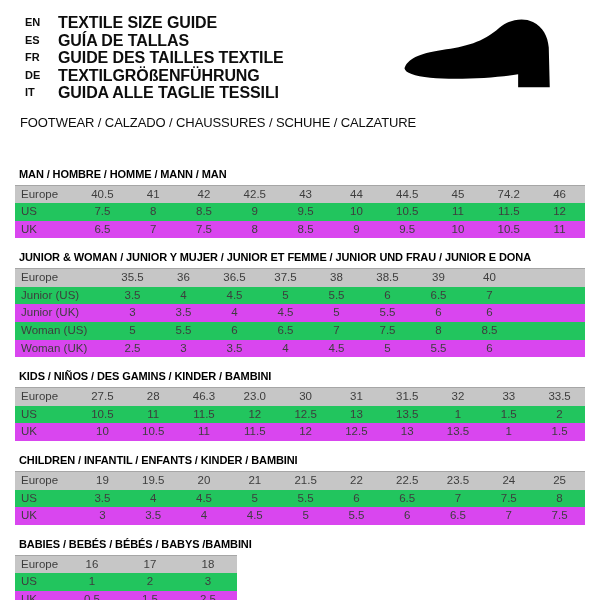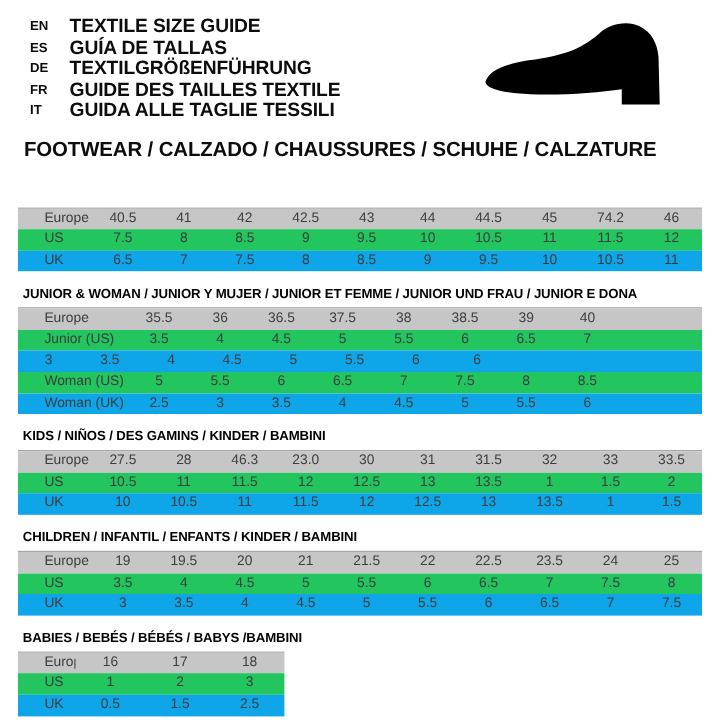--- a/index.html
+++ b/index.html
@@ -14,32 +14,32 @@
   .langs{margin-left:10px;}
   .lang-row{display:flex;height:17.5px;line-height:17.5px;}
   .lang-code{width:33px;font-size:11px;font-weight:700;color:#0d0d0d;}
   .lang-title{font-size:16px;font-weight:700;color:#0d0d0d;letter-spacing:-0.1px;}
 
   
   .shoe-wrap{position:absolute;left:398px;top:14px;width:178px;height:84px;}
   .shoe-wrap svg{display:block;width:100%;height:100%;}
 
   
-  .category{margin:13px 0 0 5px;font-size:17px;font-weight:700;color:#0d0d0d;letter-spacing:-0.1px;}
+  .category{margin:13px 0 0 5px;font-size:13px;font-weight:400;color:#0d0d0d;letter-spacing:-0.1px;}
 
   
   #sections{margin-top:38px;}
   .size-section{margin-bottom:13px;}
   .section-title{font-size:11px;font-weight:700;color:#000;margin:0 0 5px 4px;letter-spacing:-0.1px;}
   .size-table{border-top:1px solid #a6a6a6;}
   .trow{display:flex;height:17.6px;line-height:17.6px;background:#22c55e;font-size:11.5px;color:#3d3d3d;}
   .trow.thead{background:#c6c6c6;}
-  .trow.alt{background:#0ea5e9;}
+  .trow.alt{background:#d946ef;}
   .cell{text-align:center;overflow:hidden;white-space:nowrap;}
-  .cell.label{text-align:left;padding-left:22px;box-sizing:border-box;}
+  .cell.label{text-align:left;padding-left:6px;box-sizing:border-box;}
 
   
   .sec-man .size-table,
   .sec-kids .size-table,
   .sec-children .size-table,
   .sec-junior-woman .size-table{width:570px;}
   .sec-babies .size-table{width:222px;}
 
   .sec-man .cell.label,
   .sec-kids .cell.label,
@@ -61,26 +61,26 @@
   <div class="langs">
     <div class="lang-row">
       <span class="lang-code">EN</span>
       <span class="lang-title">TEXTILE SIZE GUIDE</span>
     </div>
     <div class="lang-row">
       <span class="lang-code">ES</span>
       <span class="lang-title">GUÍA DE TALLAS</span>
     </div>
     <div class="lang-row">
+      <span class="lang-code">FR</span>
+      <span class="lang-title">GUIDE DES TAILLES TEXTILE</span>
+    </div>
+    <div class="lang-row">
       <span class="lang-code">DE</span>
       <span class="lang-title">TEXTILGRÖßENFÜHRUNG</span>
-    </div>
-    <div class="lang-row">
-      <span class="lang-code">FR</span>
-      <span class="lang-title">GUIDE DES TAILLES TEXTILE</span>
     </div>
     <div class="lang-row">
       <span class="lang-code">IT</span>
       <span class="lang-title">GUIDA ALLE TAGLIE TESSILI</span>
     </div>
   </div>
 
   <div class="shoe-wrap">
     <svg viewBox="0 0 175 85" xmlns="http://www.w3.org/2000/svg" aria-hidden="true">
       <path fill="#000000" d="M 4,55
@@ -93,20 +93,21 @@
         L 119,61
         C 96,64.5 58,67 30,64.5
         C 14,63 4.5,59.5 4,55 Z"></path>
     </svg>
   </div>
 
   <div class="category">FOOTWEAR / CALZADO / CHAUSSURES / SCHUHE / CALZATURE</div>
 
   <main id="sections">
       <section class="size-section sec-man">
+        <div class="section-title">MAN / HOMBRE / HOMME / MANN / MAN</div>
         <div class="size-table">
           <div class="trow thead">
             <div class="cell label">Europe</div>
             <div class="cell val">40.5</div>
             <div class="cell val">41</div>
             <div class="cell val">42</div>
             <div class="cell val">42.5</div>
             <div class="cell val">43</div>
             <div class="cell val">44</div>
             <div class="cell val">44.5</div>
@@ -161,20 +162,21 @@
             <div class="cell val">3.5</div>
             <div class="cell val">4</div>
             <div class="cell val">4.5</div>
             <div class="cell val">5</div>
             <div class="cell val">5.5</div>
             <div class="cell val">6</div>
             <div class="cell val">6.5</div>
             <div class="cell val">7</div>
           </div>
           <div class="trow alt">
+            <div class="cell label">Junior (UK)</div>
             <div class="cell val">3</div>
             <div class="cell val">3.5</div>
             <div class="cell val">4</div>
             <div class="cell val">4.5</div>
             <div class="cell val">5</div>
             <div class="cell val">5.5</div>
             <div class="cell val">6</div>
             <div class="cell val">6</div>
           </div>
           <div class="trow">

